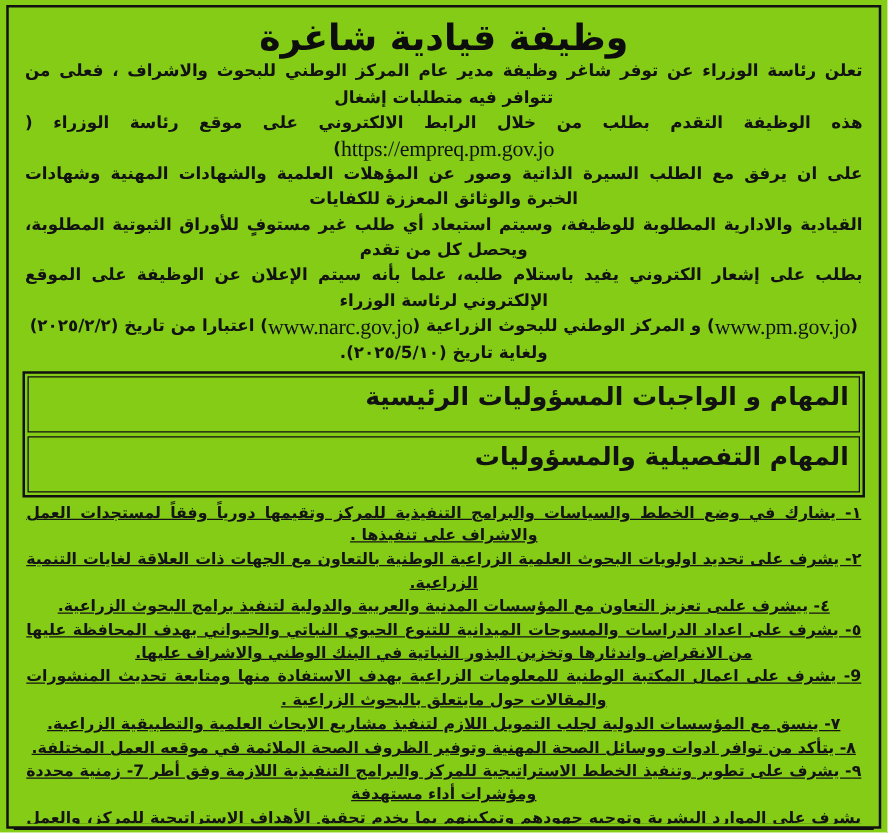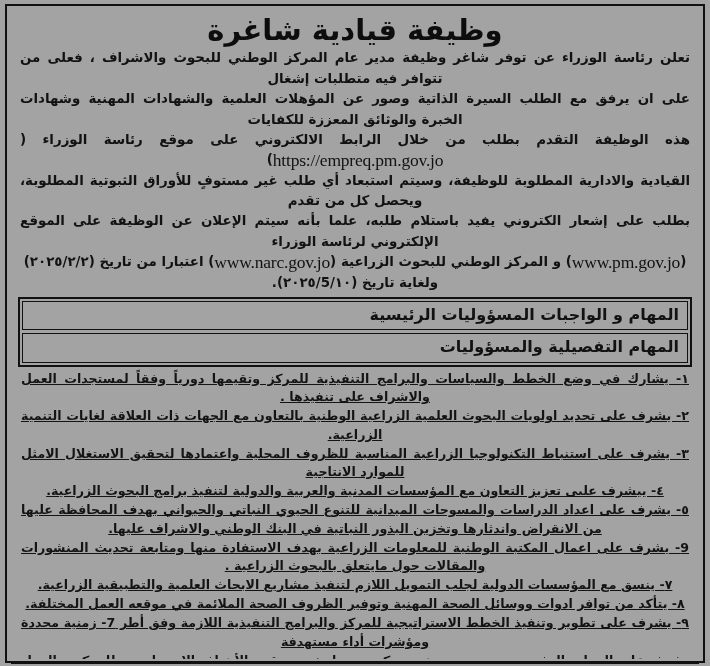--- a/index.html
+++ b/index.html
@@ -9,21 +9,21 @@
     background: #ffffff;
   }
   body {
     font-family: "DejaVu Sans", "Liberation Sans", sans-serif;
     color: #121212;
   }
   .page {
     width: 710px;
     height: 666px;
     box-sizing: border-box;
-    background: #a3a3a3;
+    background: #84cc16;
     position: relative;
     overflow: hidden;
   }
   .outer-frame {
     position: absolute;
     left: 5px;
     top: 4px;
     right: 5px;
     bottom: 3px;
     border: 2px solid #111;
@@ -82,24 +82,24 @@
 
   
   .header-group {
     border: 2px solid #111;
     margin: 4px 2px 3px 2px;
     padding: 2px;
     box-sizing: border-box;
   }
   .header-box {
     border: 1.6px solid #111;
-    font-size: 16px;
+    font-size: 20px;
     font-weight: bold;
     text-align: right;
-    padding: 4px 8px 5px 8px;
+    padding: 4px 8px 16px 8px;
     line-height: 1.15;
     box-sizing: border-box;
   }
   .header-box + .header-box {
     margin-top: 3px;
   }
 
   
   .duties {
     margin: 3px 3px 0 3px;
@@ -131,37 +131,36 @@
 <body>
 
 <div class="page">
   <div class="outer-frame">
     <div class="inner-pad">
 
       <div class="doc-title">وظيفة قيادية شاغرة</div>
 
       <div class="intro">
         <span class="intro-line">تعلن رئاسة الوزراء عن توفر شاغر وظيفة  مدير عام المركز الوطني للبحوث والاشراف ، فعلى من تتوافر فيه متطلبات إشغال</span>
+        <span class="intro-line"><span>هذه الوظيفة التقدم بطلب من خلال الرابط الالكتروني على موقع رئاسة الوزراء (</span><span class="ltr">https://empreq.pm.gov.jo</span><span>)</span></span>
         <span class="intro-line">على ان يرفق مع الطلب السيرة الذاتية وصور عن المؤهلات العلمية والشهادات المهنية وشهادات الخبرة والوثائق المعززة للكفايات</span>
-        <span class="intro-line"><span>هذه الوظيفة التقدم بطلب من خلال الرابط الالكتروني على موقع رئاسة الوزراء (</span><span class="ltr">https://empreq.pm.gov.jo</span><span>)</span></span>
         <span class="intro-line">القيادية والادارية المطلوبة للوظيفة، وسيتم استبعاد أي طلب غير مستوفٍ للأوراق الثبوتية المطلوبة، ويحصل كل من تقدم</span>
         <span class="intro-line">بطلب على إشعار الكتروني يفيد باستلام طلبه، علما بأنه سيتم الإعلان عن الوظيفة على الموقع الإلكتروني لرئاسة الوزراء</span>
         <span class="intro-line"><span>(</span><span class="ltr">www.pm.gov.jo</span><span>) و  المركز الوطني للبحوث الزراعية (</span><span class="ltr">www.narc.gov.jo</span><span>) اعتبارا من تاريخ (٢٠٢٥/٢/٢)</span></span>
         <span class="intro-line last">ولغاية تاريخ (٢٠٢٥/5/١٠).</span>
       </div>
 
       <div class="header-group">
         <div class="header-box">المهام و الواجبات المسؤوليات الرئيسية</div>
         <div class="header-box">المهام التفصيلية والمسؤوليات</div>
       </div>
 
       <div class="duties">
         <p class="duty">١- يشارك في وضع الخطط والسياسات والبرامج التنفيذية للمركز وتقيمها دورياً وفقاً لمستجدات العمل والاشراف على تنفيذها .</p>
         <p class="duty">٢- يشرف على تحديد اولويات البحوث العلمية الزراعية الوطنية بالتعاون مع الجهات ذات العلاقة لغايات التنمية الزراعية.</p>
-        <p class="duty">٣- يشرف على استنباط التكنولوجيا الزراعية المناسبة للظروف المحلية واعتمادها لتحقيق الاستغلال الامثل للموارد الانتاجية</p>
         <p class="duty">٤- ييشرف علىى تعزيز التعاون مع المؤسسات المدنية والعربية والدولية لتنفيذ برامج البحوث الزراعية.</p>
         <p class="duty">٥- يشرف على اعداد الدراسات والمسوحات الميدانية للتنوع الحيوي النباتي والحيواني بهدف المحافظة عليها من الانقراض واندثارها وتخزين البذور النباتية في البنك الوطني والاشراف عليها.</p>
         <p class="duty">9- يشرف على اعمال المكتبة الوطنية للمعلومات الزراعية بهدف الاستفادة منها ومتابعة تحديث المنشورات والمقالات حول مايتعلق بالبحوث الزراعية .</p>
         <p class="duty">٧- ينسق مع المؤسسات الدولية لجلب التمويل اللازم لتنفيذ مشاريع الابحاث العلمية والتطبيقية الزراعية.</p>
         <p class="duty">٨- يتأكد من توافر ادوات ووسائل الصحة المهنية وتوفير الظروف الصحة الملائمة في موقعه العمل المختلفة.</p>
         <p class="duty">٩- يشرف على تطوير وتنفيذ الخطط الاستراتيجية للمركز والبرامج التنفيذية اللازمة وفق أطر 7- زمنية محددة ومؤشرات أداء مستهدفة</p>
         <p class="duty">يشرف على الموارد البشرية وتوجيه جهودهم وتمكينهم بما يخدم تحقيق الأهداف الإستراتيجية للمركز، والعمل على تحفيزهم على الإبداع والالتزام بالتشريعات والتعليمات الإدارية والمالية المعمول بها وتعزيز وزيادة الإنتاجية.</p>
 
       </div>
 

